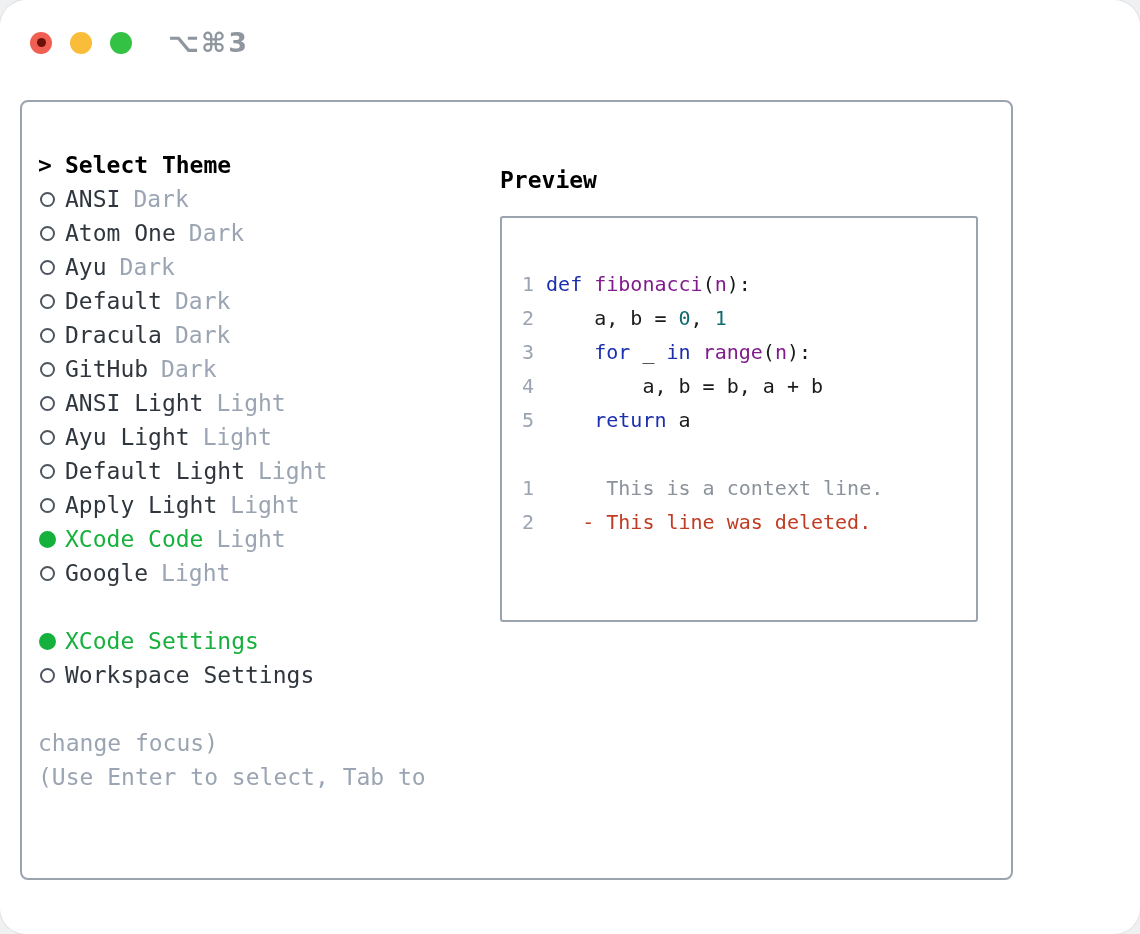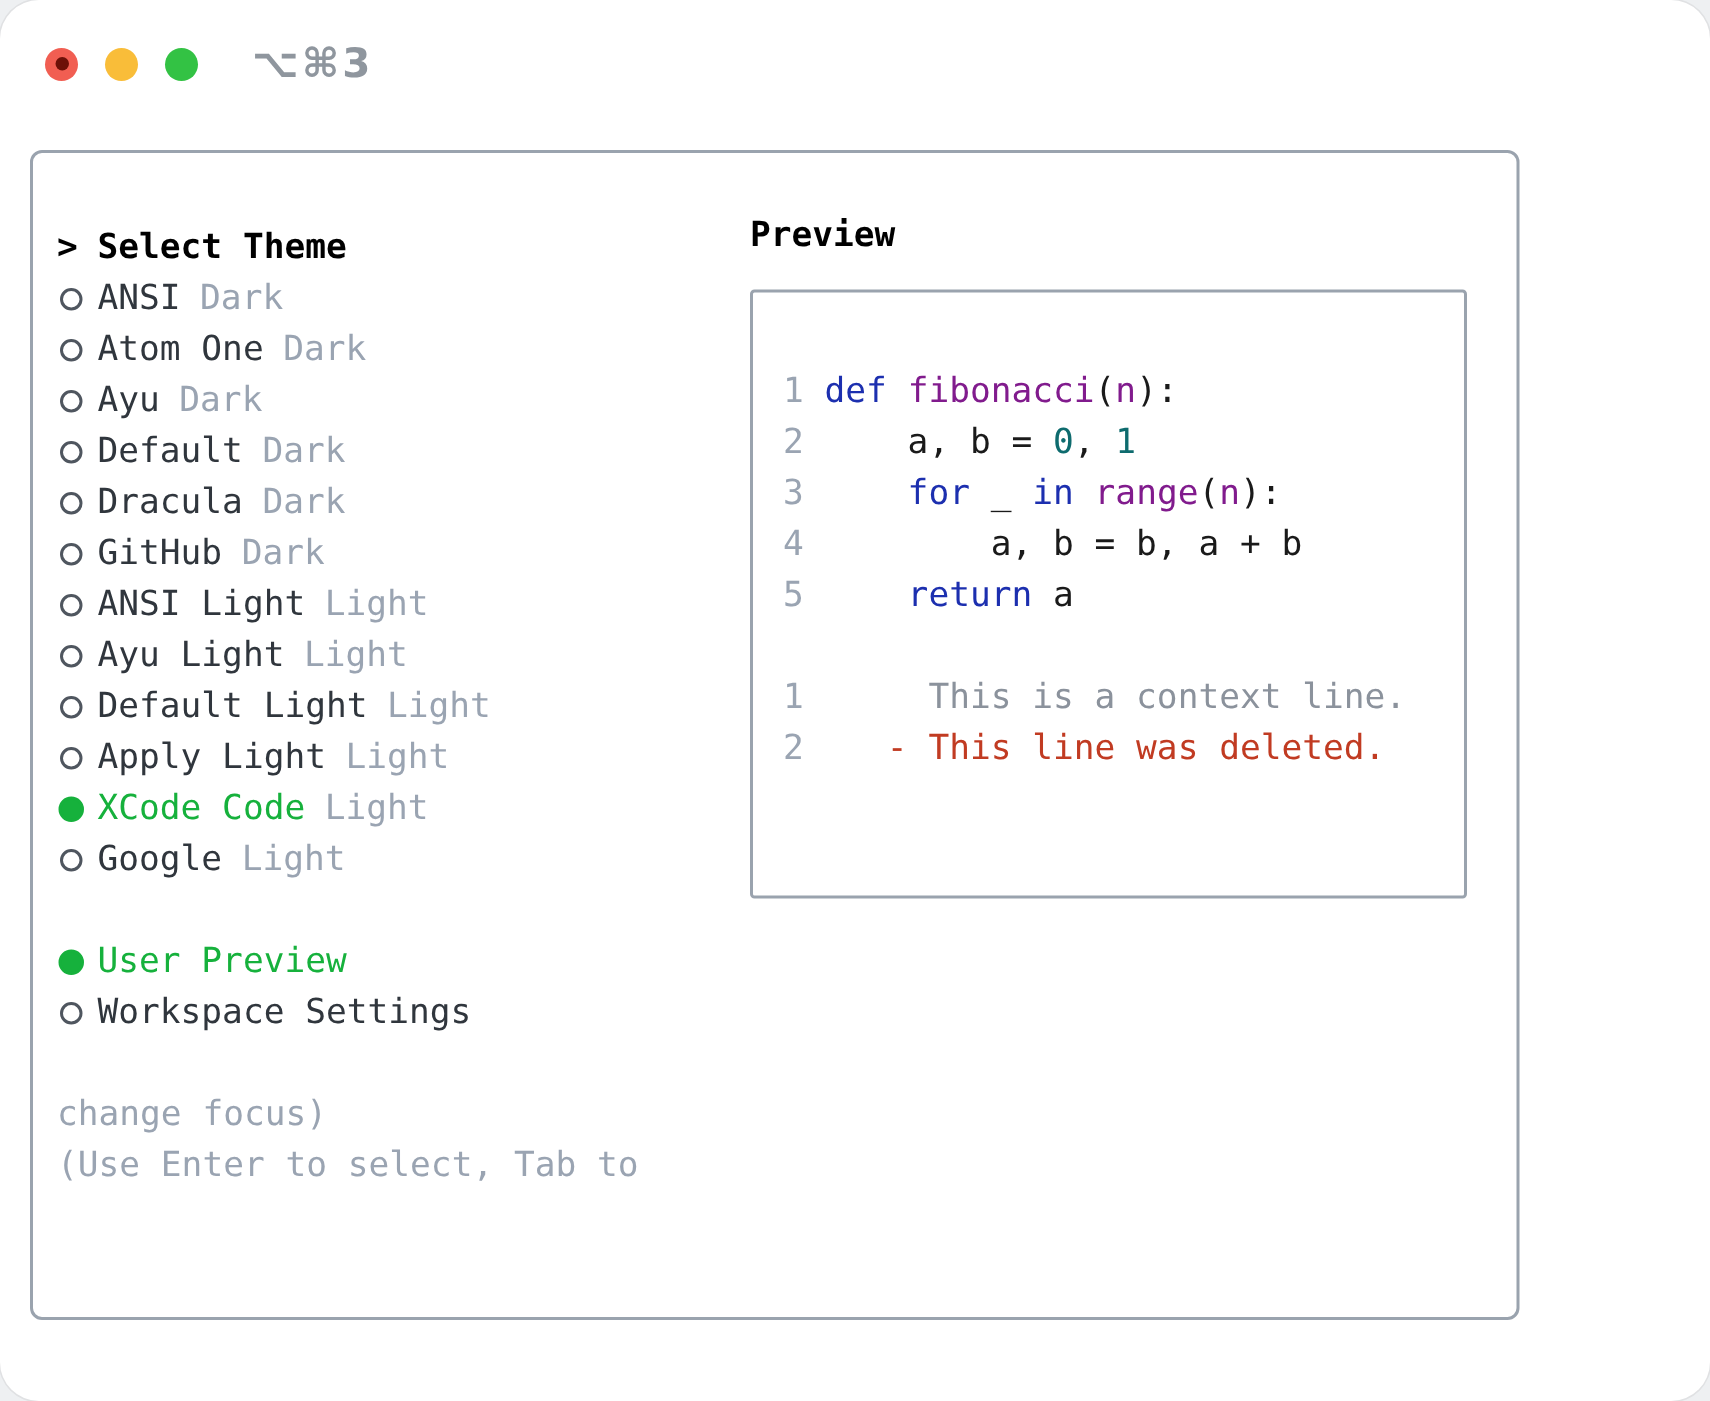--- a/index.html
+++ b/index.html
@@ -42,27 +42,27 @@
   .radio{
     flex:0 0 auto;width:15px;height:15px;border-radius:50%;
     border:2px solid var(--radio-ring);margin-left:2px;margin-right:10px;
   }
   .item.selected .radio{background:var(--accent-green);border-color:var(--accent-green);width:17px;height:17px;margin-left:1px;margin-right:9px;}
   .item .name{color:var(--item-name);}
   .item.selected .name{color:var(--accent-green);}
   .item .variant{color:var(--muted);margin-left:13px;}
   .hint{color:var(--muted);}
   
-  .right-col{position:absolute;left:478px;top:38px;font-size:23px;}
+  .right-col{position:absolute;left:478px;top:61px;font-size:23px;}
   .preview-title{height:34px;line-height:34px;font-weight:700;color:#000;}
   .preview-box{
     margin-top:19px;width:478px;height:406px;border:2px solid var(--border);
     border-radius:3px;background:#fff;padding:49px 0 0 20px;
   }
-  .pline{height:34px;line-height:34px;white-space:pre;font-size:23px;}
+  .pline{height:34px;line-height:34px;white-space:pre;font-size:20px;}
   .pline .ln{display:inline-block;width:2ch;color:var(--muted);}
   .tok-kw{color:var(--kw);}
   .tok-typ{color:var(--typ);}
   .tok-lit{color:var(--lit);}
   .tok-pln{color:var(--pln);}
   .diff-ctx{color:var(--ctx);}
   .diff-del{color:var(--diff-del);}
   .diff-add{color:var(--diff-add);}
 </style>
 </head>
@@ -94,21 +94,21 @@
           <div class="row item"><span class="radio"></span><span class="name">GitHub</span><span class="variant">Dark</span></div>
           <div class="row item"><span class="radio"></span><span class="name">ANSI Light</span><span class="variant">Light</span></div>
           <div class="row item"><span class="radio"></span><span class="name">Ayu Light</span><span class="variant">Light</span></div>
           <div class="row item"><span class="radio"></span><span class="name">Default Light</span><span class="variant">Light</span></div>
           <div class="row item"><span class="radio"></span><span class="name">Apply Light</span><span class="variant">Light</span></div>
           <div class="row item selected"><span class="radio"></span><span class="name">XCode Code</span><span class="variant">Light</span></div>
           <div class="row item"><span class="radio"></span><span class="name">Google</span><span class="variant">Light</span></div>
         </div>
       <div class="row blank"></div>
       <div id="apply-items">
-          <div class="row item selected"><span class="radio"></span><span class="name">User Preview</span></div>
+          <div class="row item selected"><span class="radio"></span><span class="name">XCode Settings</span></div>
           <div class="row item"><span class="radio"></span><span class="name">Workspace Settings</span></div>
         </div>
       <div class="row blank"></div>
       <div class="row hint">change focus)</div>
       <div class="row hint">(Use Enter to select, Tab to</div>
     </div>
 
     <div class="right-col">
       <div class="preview-title">Preview</div>
       <div class="preview-box" id="preview-box">

